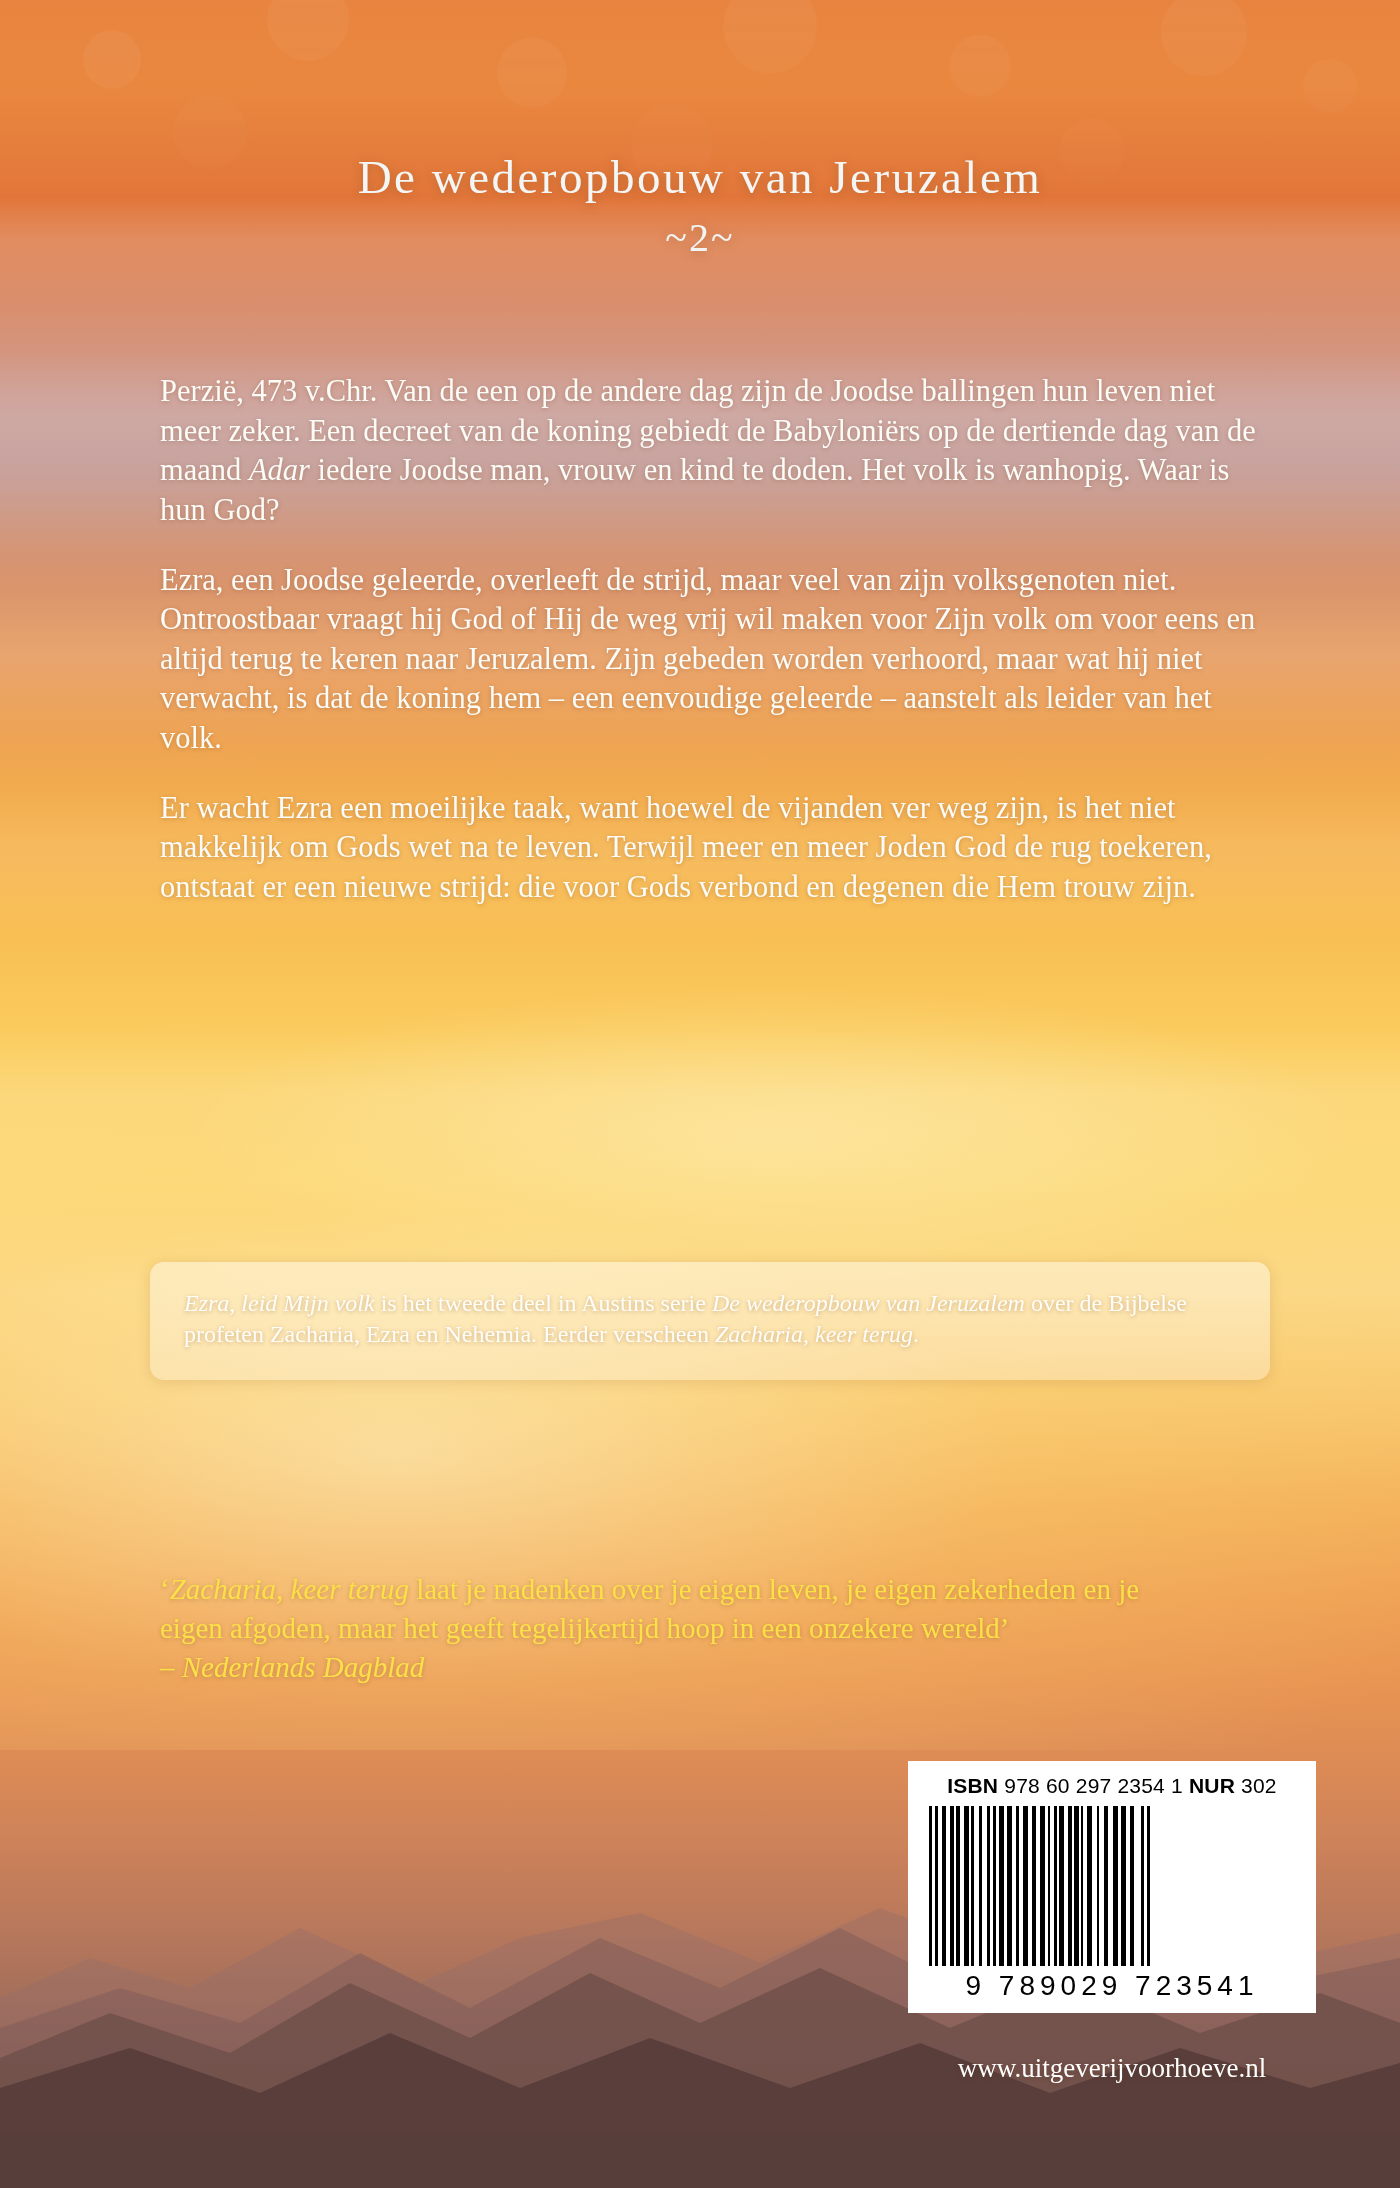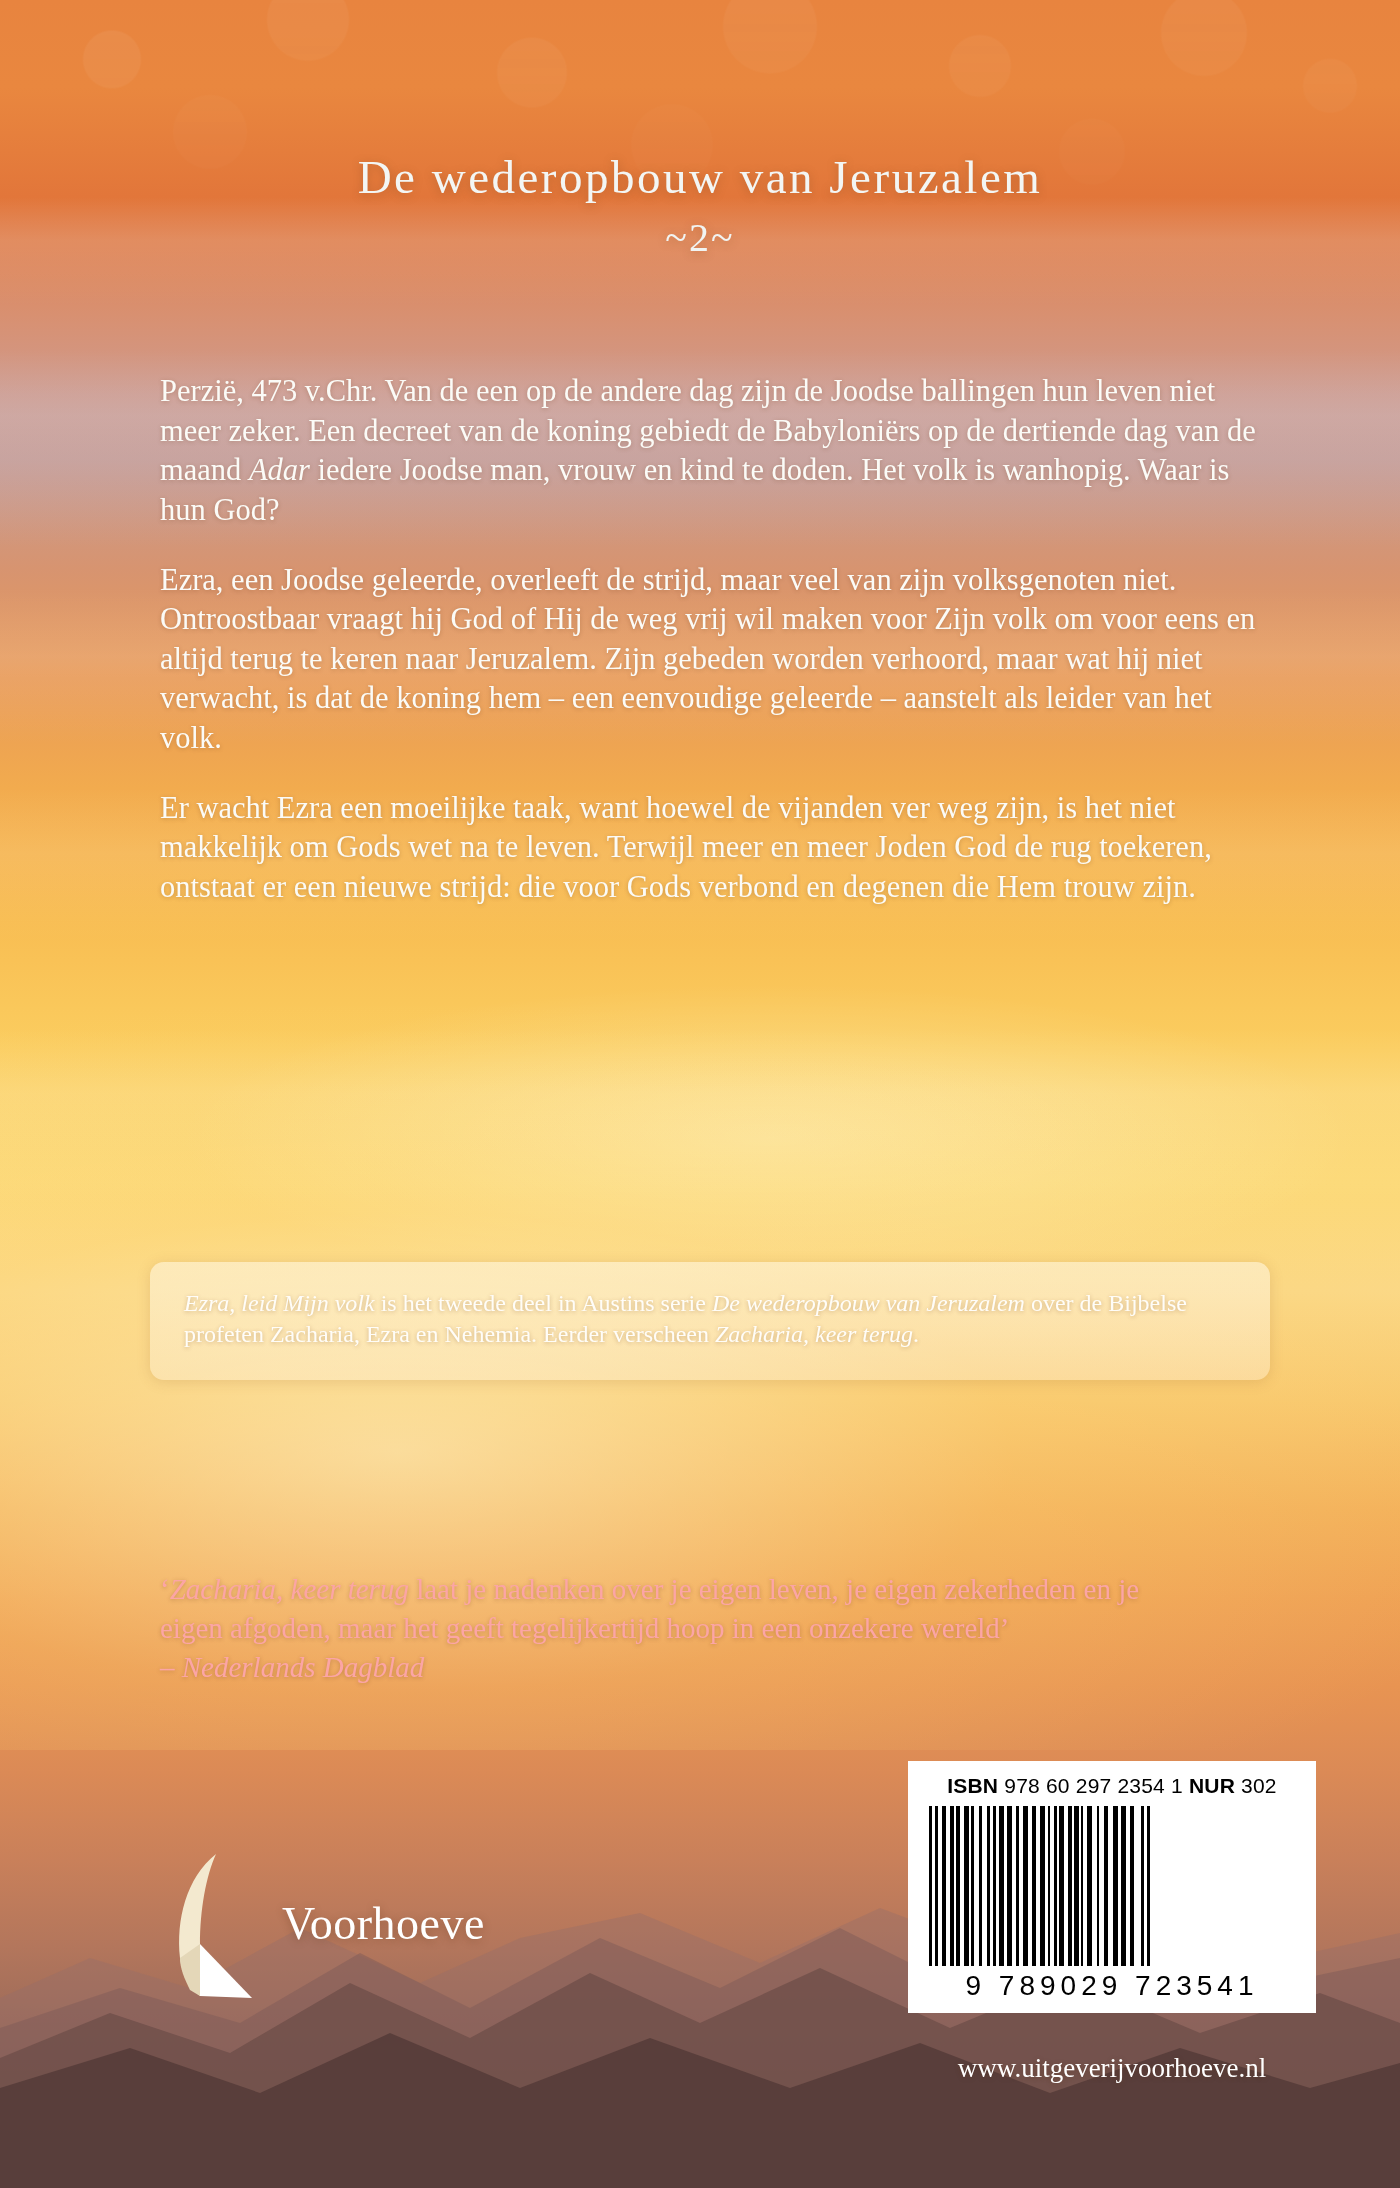--- a/index.html
+++ b/index.html
@@ -161,21 +161,21 @@
   }
   .note em { font-style: italic; }
 
   .review {
     position: absolute;
     left: 160px;
     right: 250px;
     top: 1570px;
     font-size: 29px;
     line-height: 1.34;
-    color: #fca5a5;
+    color: #fde047;
     text-shadow: 0 1px 4px rgba(110,60,25,.32);
   }
   .review em { font-style: italic; }
   .review .src { font-style: italic; }
 
   
   .publisher {
     position: absolute;
     left: 160px;
     bottom: 190px;
@@ -309,30 +309,20 @@
       Eerder verscheen <em>Zacharia, keer terug</em>.
     </div>
 
     <div class="review">
       ‘<em>Zacharia, keer terug</em> laat je nadenken over je eigen leven, je eigen
       zekerheden en je eigen afgoden, maar het geeft tegelijkertijd hoop
       in een onzekere wereld’<br>
       <span class="src">– Nederlands Dagblad</span>
     </div>
 
-    <div class="publisher">
-      <div class="mark">
-        <svg viewBox="0 0 96 150" width="96" height="150" aria-hidden="true">
-          <path d="M56,6 C26,30 16,72 20,110 C22,128 30,140 40,148 L40,96 C40,62 46,28 56,6 Z" fill="#f3e9cf"></path>
-          <path d="M40,148 L40,96 L92,150 Z" fill="#ffffff"></path>
-          <path d="M40,96 L40,148 L30,142 C24,130 20,120 20,110 Z" fill="#e4d7b8"></path>
-        </svg>
-      </div>
-      <div class="name">Voorhoeve</div>
-    </div>
 
     <div class="isbn-block">
       <div class="isbn-line">
         <b>ISBN</b>
         <span class="thin">978 60 297 2354 1</span>
         <b>NUR</b>
         <span class="thin">302</span>
       </div>
       <div class="barcode" id="barcode">
           <i style="width: 3px;"></i>

